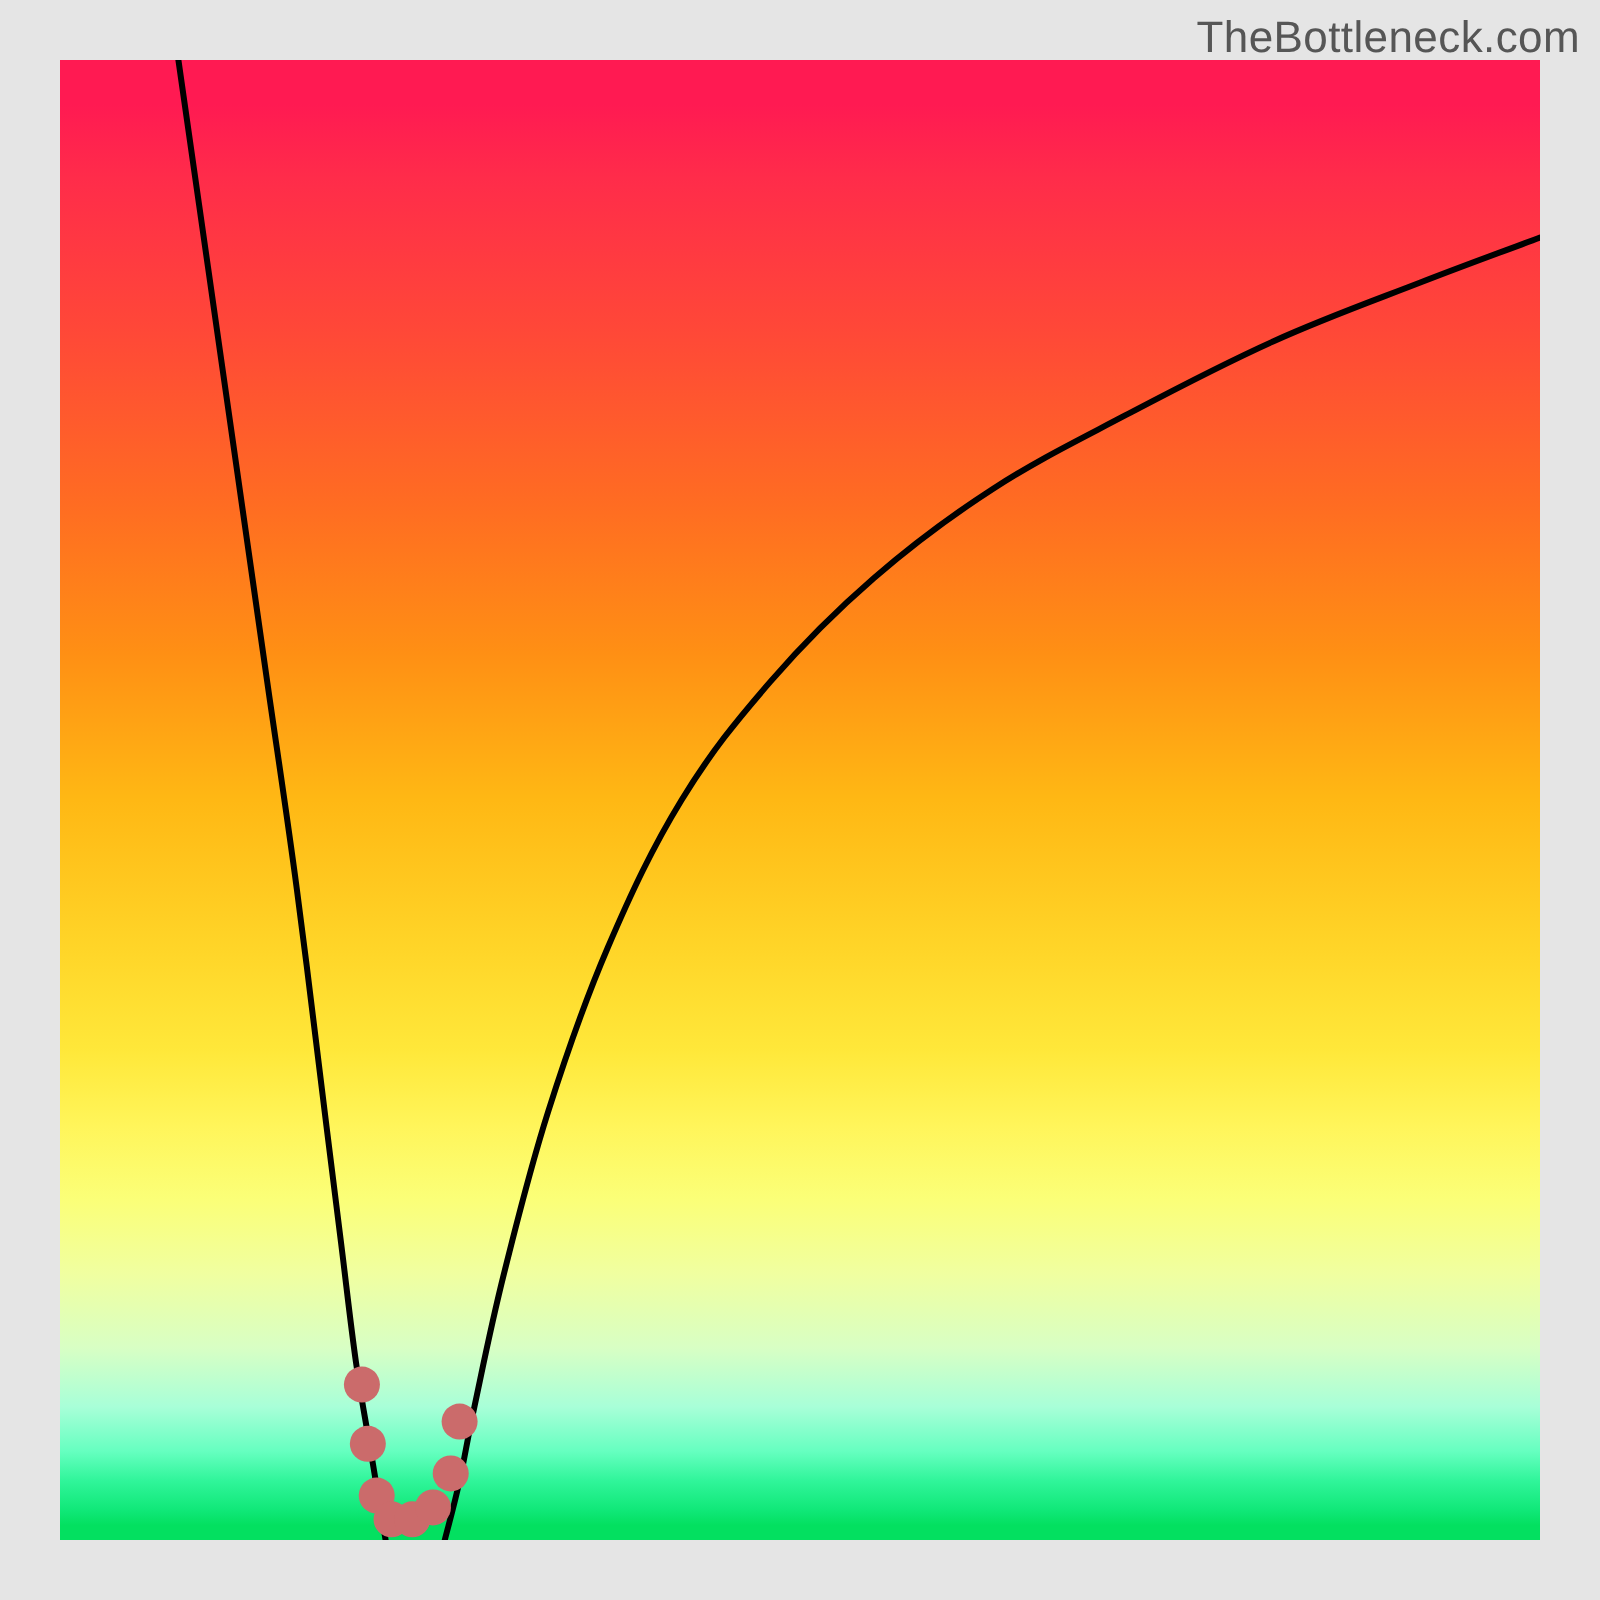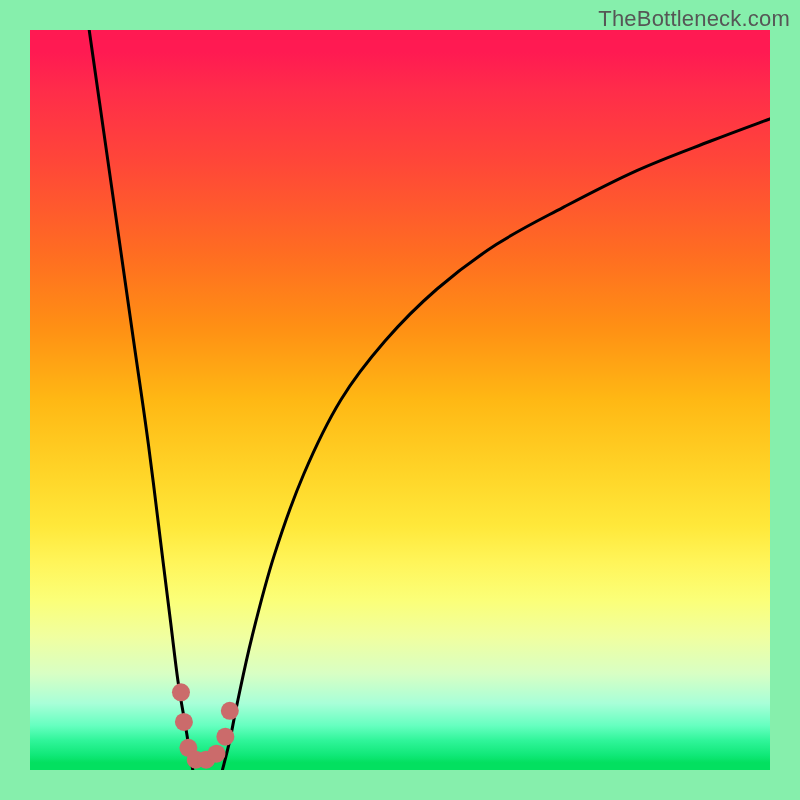--- a/index.html
+++ b/index.html
@@ -8,21 +8,21 @@
     width: 800px;
     height: 800px;
     overflow: hidden;
     background: #000;
     font-family: Arial, Helvetica, sans-serif;
   }
   .frame {
     position: relative;
     width: 800px;
     height: 800px;
-    background: #86efac;
+    background: #e5e5e5;
   }
   .plot-area {
     position: absolute;
     left: 30px;
     top: 30px;
     width: 740px;
     height: 740px;
   }
   .gradient-bg {
     position: absolute;

